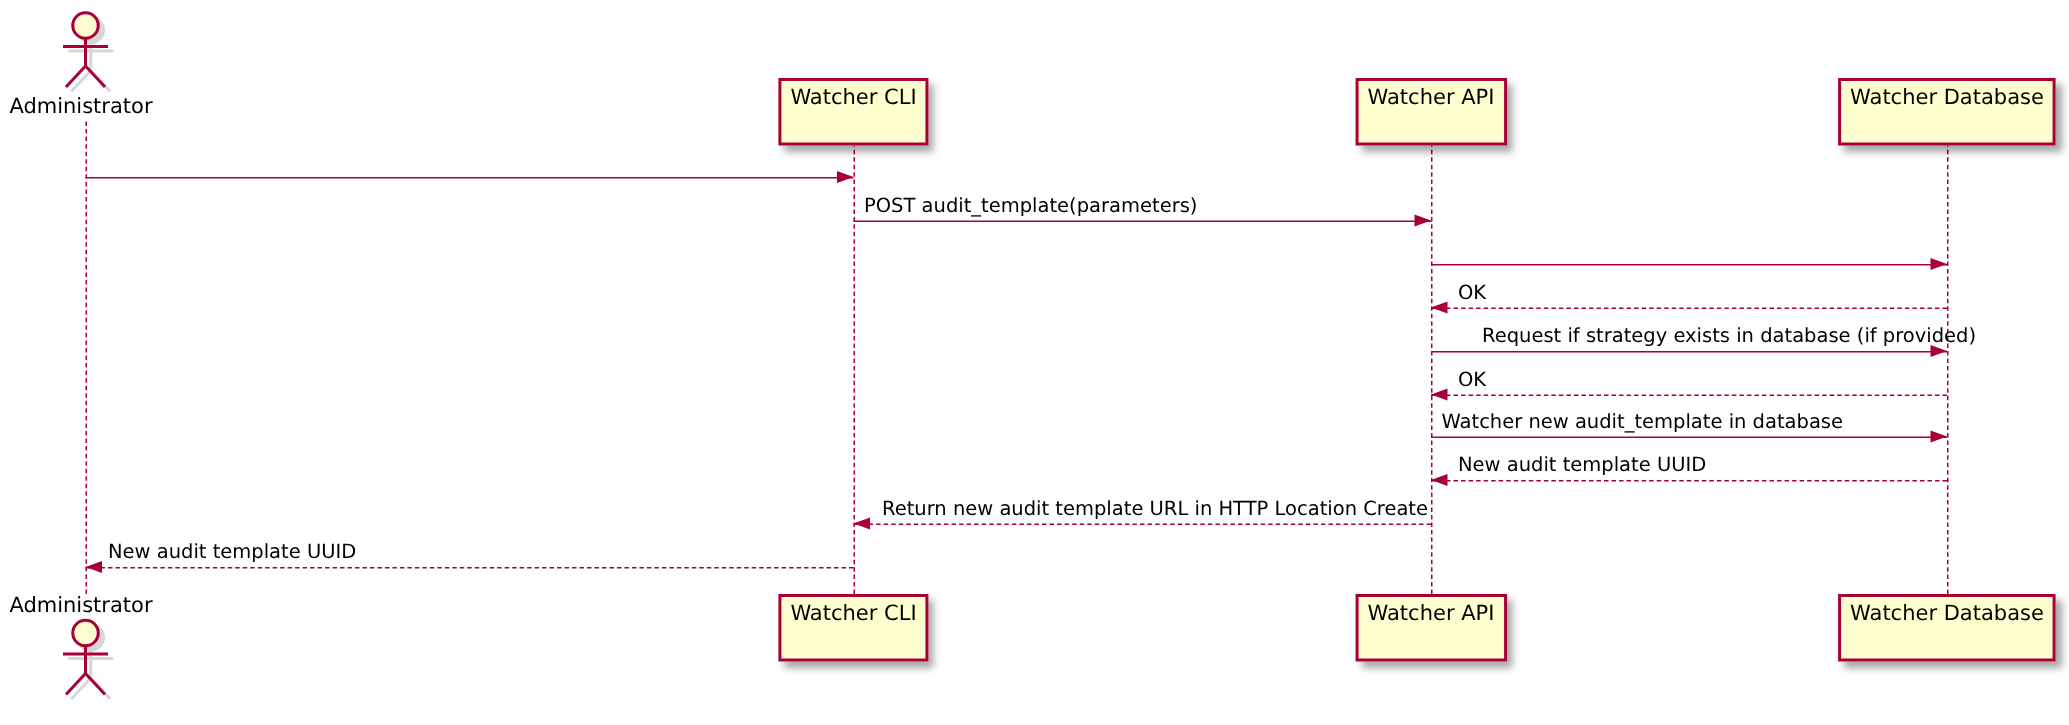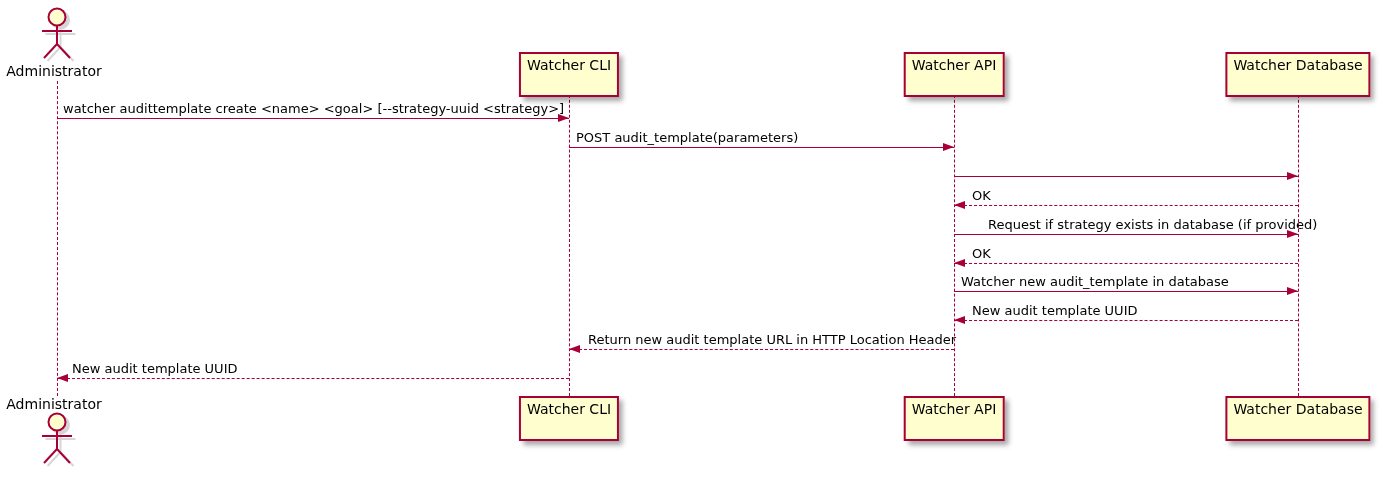--- a/index.html
+++ b/index.html
@@ -57,21 +57,20 @@
       <line x1="21" y1="38" x2="8" y2="52"></line>
       <line x1="21" y1="38" x2="34" y2="52"></line>
     </g>
   </svg>
   <div class="actor-label" style="left:54px;top:64px">Administrator</div>
 
   <div class="pbox" style="left:569px;top:52px">Watcher CLI</div>
   <div class="pbox" style="left:954px;top:52px">Watcher API</div>
   <div class="pbox" style="left:1298px;top:52px">Watcher Database</div>
 
-  <span class="msg-label" style="left:63px;top:101px">watcher audittemplate create &lt;name&gt; &lt;goal&gt; [--strategy-uuid &lt;strategy&gt;]</span>
   <div class="msg-line" style="left:57px;top:118px;width:512px"></div>
   <span class="ah right" style="left:558px;top:114px"></span>
 
   <span class="msg-label" style="left:576px;top:130px">POST audit_template(parameters)</span>
   <div class="msg-line" style="left:569px;top:147px;width:385px"></div>
   <span class="ah right" style="left:943px;top:143px"></span>
 
   <div class="msg-line" style="left:954px;top:176px;width:344px"></div>
   <span class="ah right" style="left:1287px;top:172px"></span>
 
@@ -88,21 +87,21 @@
   <span class="ah left" style="left:954px;top:259px"></span>
 
   <span class="msg-label" style="left:961px;top:274px">Watcher new audit_template in database</span>
   <div class="msg-line" style="left:954px;top:291px;width:344px"></div>
   <span class="ah right" style="left:1287px;top:287px"></span>
 
   <span class="msg-label" style="left:972px;top:303px">New audit template UUID</span>
   <div class="msg-line dashed" style="left:954px;top:320px;width:344px"></div>
   <span class="ah left" style="left:954px;top:316px"></span>
 
-  <span class="msg-label" style="left:588px;top:332px">Return new audit template URL in HTTP Location Header</span>
+  <span class="msg-label" style="left:588px;top:332px">Return new audit template URL in HTTP Location Create</span>
   <div class="msg-line dashed" style="left:569px;top:349px;width:385px"></div>
   <span class="ah left" style="left:569px;top:345px"></span>
 
   <span class="msg-label" style="left:72px;top:361px">New audit template UUID</span>
   <div class="msg-line dashed" style="left:57px;top:378px;width:512px"></div>
   <span class="ah left" style="left:57px;top:374px"></span>
 
   <div class="pbox" style="left:569px;top:396px">Watcher CLI</div>
   <div class="pbox" style="left:954px;top:396px">Watcher API</div>
   <div class="pbox" style="left:1298px;top:396px">Watcher Database</div>

